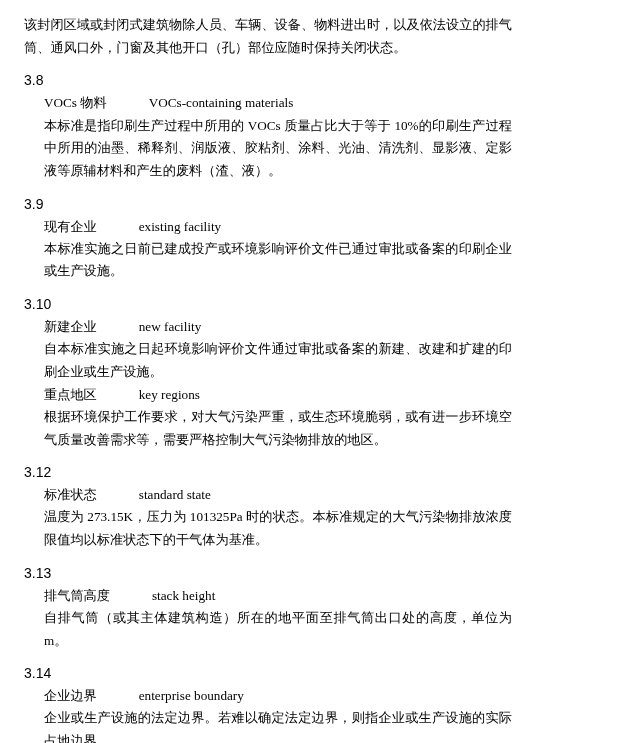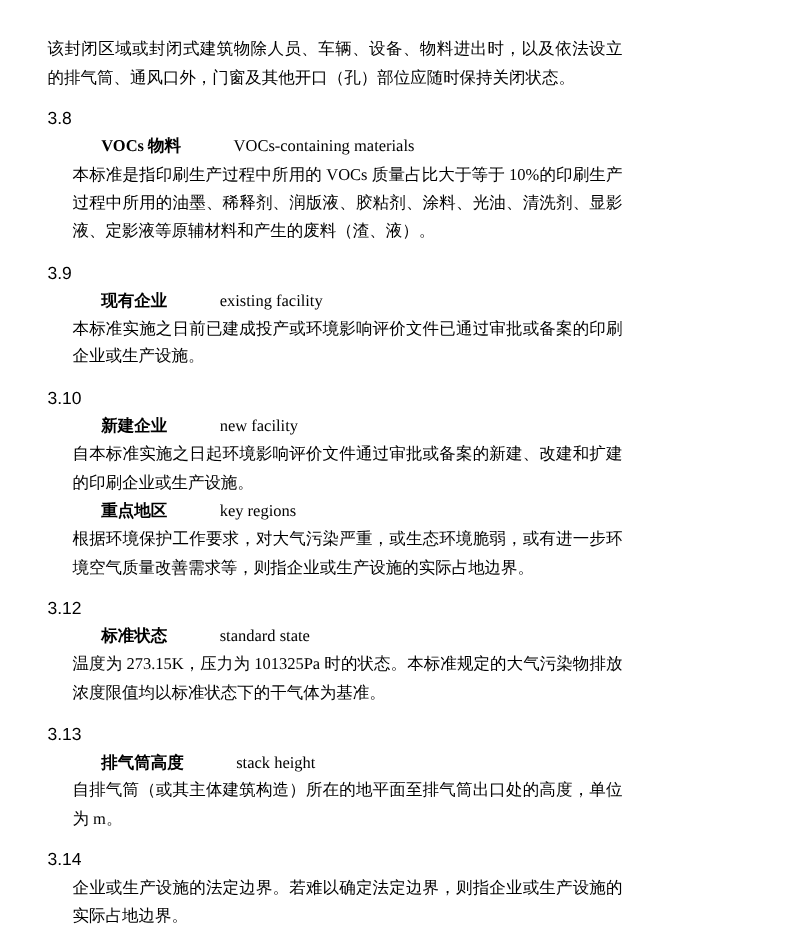--- a/index.html
+++ b/index.html
@@ -11,21 +11,21 @@
     height: 743px;
     background: #ffffff;
     font-family: "Liberation Serif", "DejaVu Serif", serif;
     color: #000000;
     overflow: hidden;
   }
   .page {
     position: relative;
     width: 536px;
     height: 743px;
-    padding: 16px;
+    padding: 2px;
     box-sizing: border-box;
   }
   .content {
     padding: 10px 22px 0 22px;
   }
   
   .para {
     font-size: 13.2px;
     line-height: 1.72;
     text-align: justify;
@@ -43,22 +43,21 @@
     line-height: 1.5;
   }
   .term-line {
     font-size: 13.2px;
     line-height: 1.6;
     margin: 0 0 1px 0;
     padding-left: 20px;
     font-weight: bold;
   }
   .term-cn {
-    font-weight: bold;
-    margin-left: 23px;
+    font-weight: normal;
   }
   .term-en {
     font-weight: normal;
     padding-left: 14px;
     margin-left: 28px;
   }
   .term-body {
     font-size: 13.2px;
     line-height: 1.72;
     text-align: justify;
@@ -99,35 +98,38 @@
 
     <div class="clause-num">3.10</div>
     <div class="term-line">
       <span class="term-cn">新建企业</span><span class="term-en">new facility</span>
     </div>
     <p class="term-body">自本标准实施之日起环境影响评价文件通过审批或备案的新建、改建和扩建的印刷企业或生产设施。</p>
 
     <div class="term-line">
       <span class="term-cn">重点地区</span><span class="term-en">key regions</span>
     </div>
-    <p class="term-body">根据环境保护工作要求，对大气污染严重，或生态环境脆弱，或有进一步环境空气质量改善需求等，则指企业或生产设施的实际占地边界。</p>
+    <p class="term-body">根据环境保护工作要求，对大气污染严重，或生态环境脆弱，或有进一步环境空气质量改善需求等，需要严格控制大气污染物排放的地区。</p>
 
     <div class="clause-num">3.12</div>
     <div class="term-line">
       <span class="term-cn">标准状态</span><span class="term-en">standard state</span>
     </div>
     <p class="term-body">温度为 273.15K，压力为 101325Pa 时的状态。本标准规定的大气污染物排放浓度限值均以标准状态下的干气体为基准。</p>
 
     <div class="clause-num">3.13</div>
     <div class="term-line">
       <span class="term-cn">排气筒高度</span><span class="term-en">stack height</span>
     </div>
     <p class="term-body">自排气筒（或其主体建筑构造）所在的地平面至排气筒出口处的高度，单位为 m。</p>
 
     <div class="clause-num">3.14</div>
+    <div class="term-line">
+      <span class="term-cn">企业边界</span><span class="term-en">enterprise boundary</span>
+    </div>
     <p class="term-body">企业或生产设施的法定边界。若难以确定法定边界，则指企业或生产设施的实际占地边界。</p>
 
     <div class="section-head">
       <span class="sec-num">4</span><span>有组织排放控制要求</span>
     </div>
 
   </div>
 </div>
 
 </body></html>

